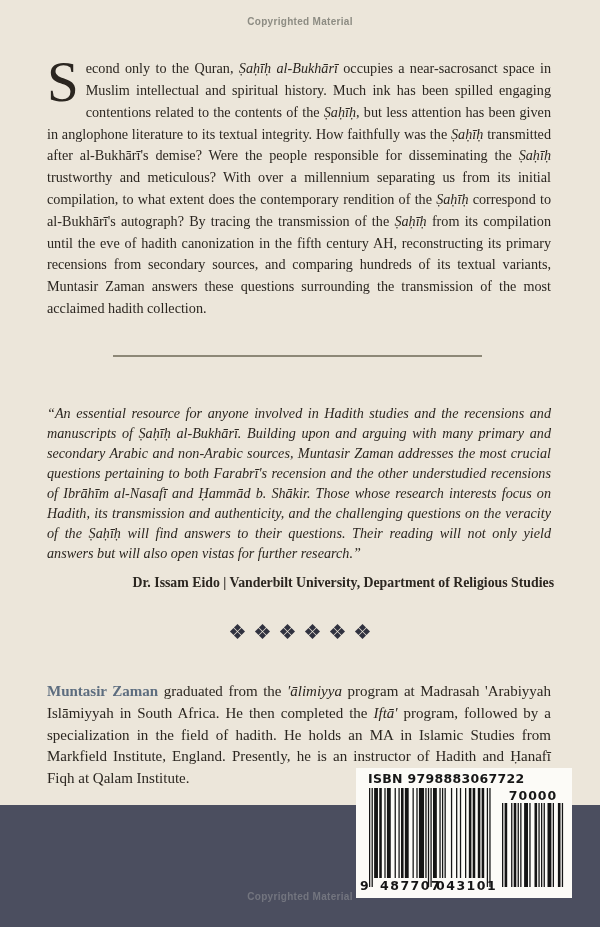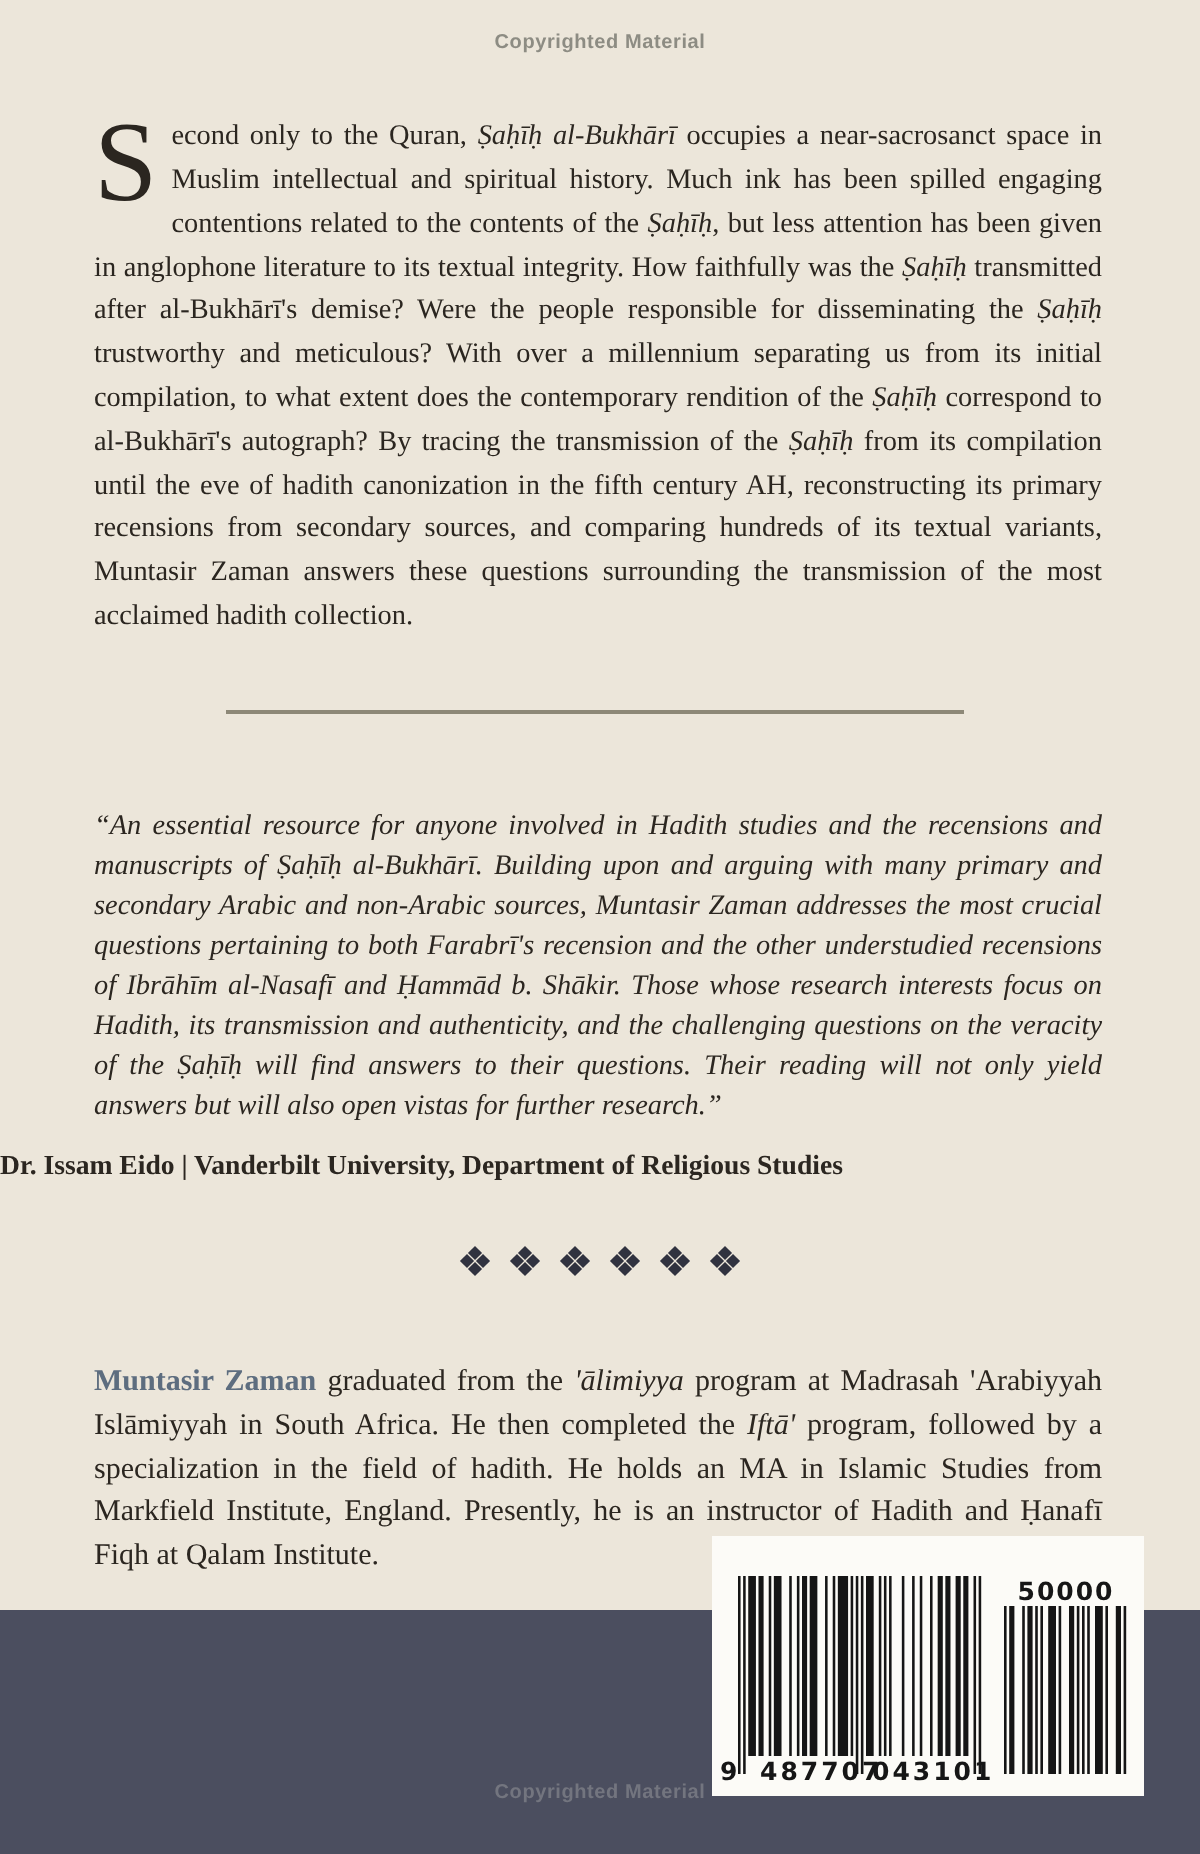--- a/index.html
+++ b/index.html
@@ -41,21 +41,21 @@
   .divider{
     position:absolute;left:113px;top:355px;width:369px;height:2px;
     background:var(--rule);
   }
   .quote{
     position:absolute;left:47px;top:389px;width:504px;
     font-size:14.2px;line-height:20px;text-align:justify;
     font-style:italic;
   }
   .attribution{
-    position:absolute;left:0;top:575px;width:554px;text-align:left;
+    position:absolute;left:0;top:575px;width:554px;text-align:right;
     font-size:13.8px;font-weight:bold;
   }
   .ornaments{position:absolute;left:0;top:623px;width:600px;text-align:center;line-height:14px;}
   .orn{display:inline-block;position:relative;width:13px;height:13px;margin:0 6px;vertical-align:middle;}
   .orn i{position:absolute;width:5px;height:5px;background:var(--orn);transform:rotate(45deg);}
   .orn i.n1{top:0;left:4px;}
   .orn i.n2{top:4px;left:0;}
   .orn i.n3{top:4px;left:8px;}
   .orn i.n4{top:8px;left:4px;}
   .bio{
@@ -115,20 +115,21 @@
   <div class="ornaments"><span class="orn"><i class="n1"></i><i class="n2"></i><i class="n3"></i><i class="n4"></i></span><span class="orn"><i class="n1"></i><i class="n2"></i><i class="n3"></i><i class="n4"></i></span><span class="orn"><i class="n1"></i><i class="n2"></i><i class="n3"></i><i class="n4"></i></span><span class="orn"><i class="n1"></i><i class="n2"></i><i class="n3"></i><i class="n4"></i></span><span class="orn"><i class="n1"></i><i class="n2"></i><i class="n3"></i><i class="n4"></i></span><span class="orn"><i class="n1"></i><i class="n2"></i><i class="n3"></i><i class="n4"></i></span></div>
 
   <p class="bio"><span class="author-name">Muntasir Zaman</span><span> graduated from the </span><span class="italic">'ālimiyya</span><span> program at Madrasah 'Arabiyyah Islāmiyyah in South Africa. He then completed the </span><span class="italic">Iftā'</span><span> program, followed by a specialization in the field of hadith. He holds an MA in Islamic Studies from Markfield Institute, England. Presently, he is an instructor of Hadith and Ḥanafī Fiqh at Qalam Institute.</span></p>
 
   <div class="band"></div>
 
 
   <div class="copy-note copy-bottom">Copyrighted Material</div>
 
   <div class="barcode-box">
+    <div class="isbn-label">ISBN 9798883067722</div>
     <svg class="bc-main" id="bc-main" width="124" height="100">
         <rect x="0.00" y="0" width="1.28" height="99" fill="#151515"></rect>
         <rect x="2.56" y="0" width="1.28" height="99" fill="#151515"></rect>
         <rect x="5.12" y="0" width="3.84" height="90" fill="#151515"></rect>
         <rect x="10.24" y="0" width="2.56" height="90" fill="#151515"></rect>
         <rect x="15.36" y="0" width="1.28" height="90" fill="#151515"></rect>
         <rect x="17.92" y="0" width="3.84" height="90" fill="#151515"></rect>
         <rect x="25.60" y="0" width="1.28" height="90" fill="#151515"></rect>
         <rect x="29.44" y="0" width="1.28" height="90" fill="#151515"></rect>
         <rect x="32.00" y="0" width="2.56" height="90" fill="#151515"></rect>
@@ -152,21 +153,21 @@
         <rect x="108.80" y="0" width="2.56" height="90" fill="#151515"></rect>
         <rect x="112.64" y="0" width="2.56" height="90" fill="#151515"></rect>
         <rect x="117.76" y="0" width="1.28" height="99" fill="#151515"></rect>
         <rect x="120.32" y="0" width="1.28" height="99" fill="#151515"></rect>
       </svg>
     <div class="bc-digits">
       <span class="bc-d0">9</span>
       <span class="bc-d1">487707</span>
       <span class="bc-d2">043101</span>
     </div>
-    <div class="supp-label">50000</div>
+    <div class="supp-label">70000</div>
     <svg class="bc-supp" id="bc-supp" width="62" height="85">
         <rect x="0.00" y="0" width="1.30" height="84" fill="#151515"></rect>
         <rect x="2.60" y="0" width="2.60" height="84" fill="#151515"></rect>
         <rect x="9.10" y="0" width="1.30" height="84" fill="#151515"></rect>
         <rect x="11.70" y="0" width="2.60" height="84" fill="#151515"></rect>
         <rect x="15.60" y="0" width="1.30" height="84" fill="#151515"></rect>
         <rect x="18.20" y="0" width="1.30" height="84" fill="#151515"></rect>
         <rect x="22.10" y="0" width="3.90" height="84" fill="#151515"></rect>
         <rect x="27.30" y="0" width="1.30" height="84" fill="#151515"></rect>
         <rect x="32.50" y="0" width="2.60" height="84" fill="#151515"></rect>

